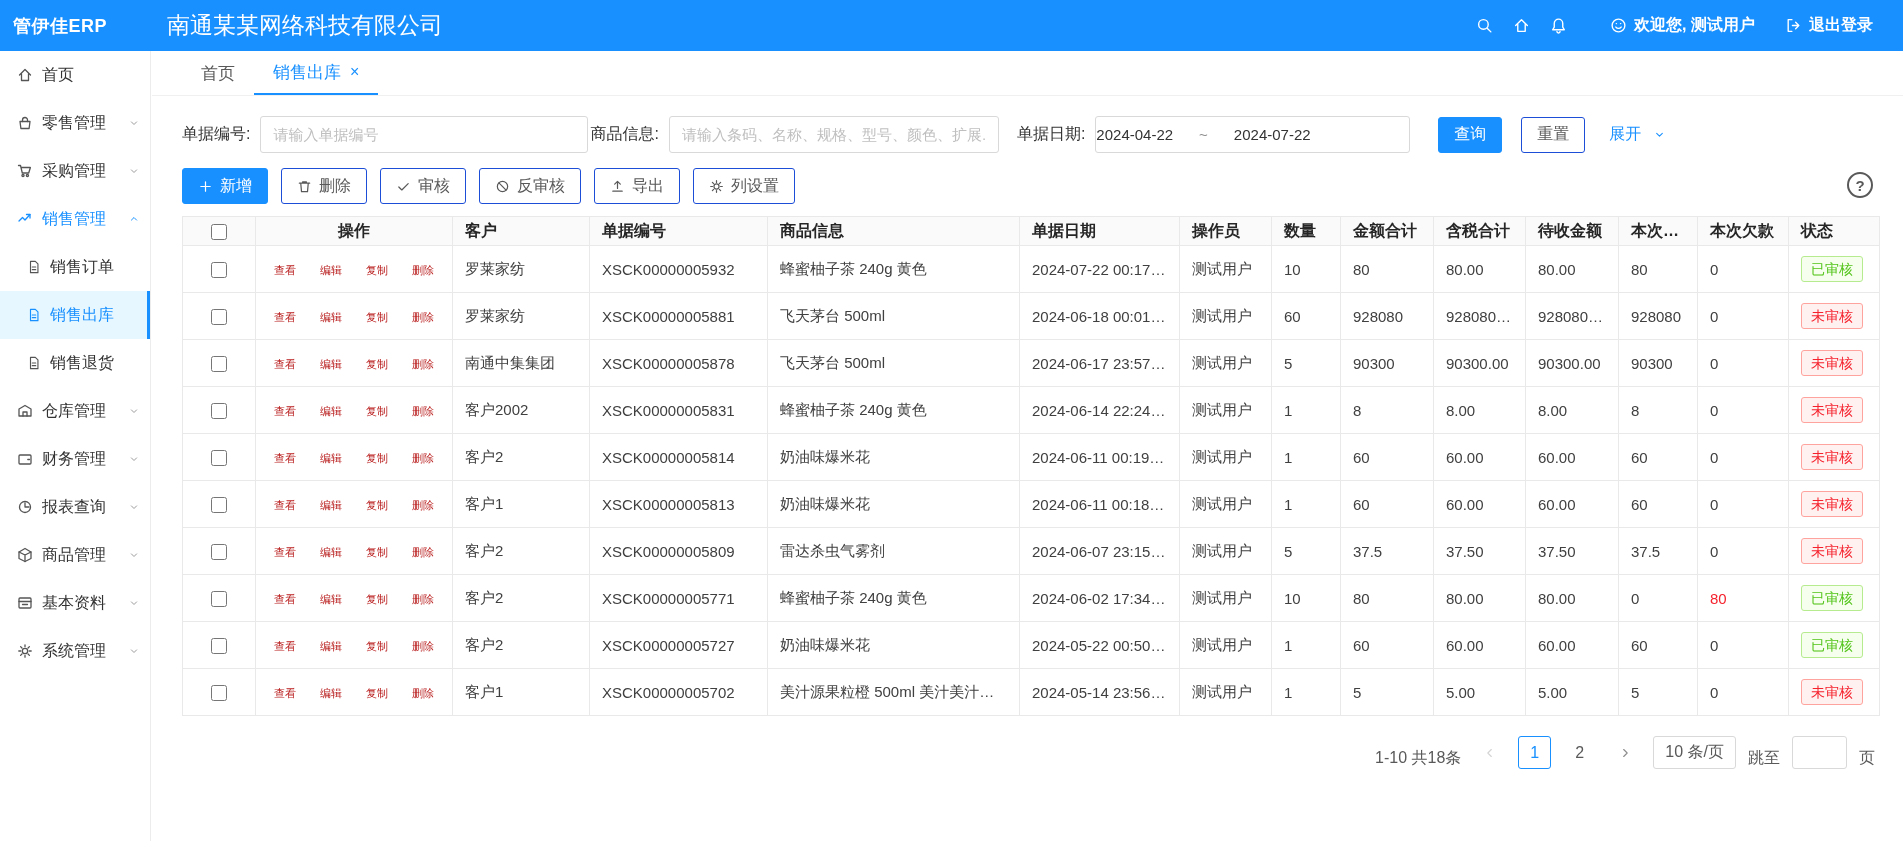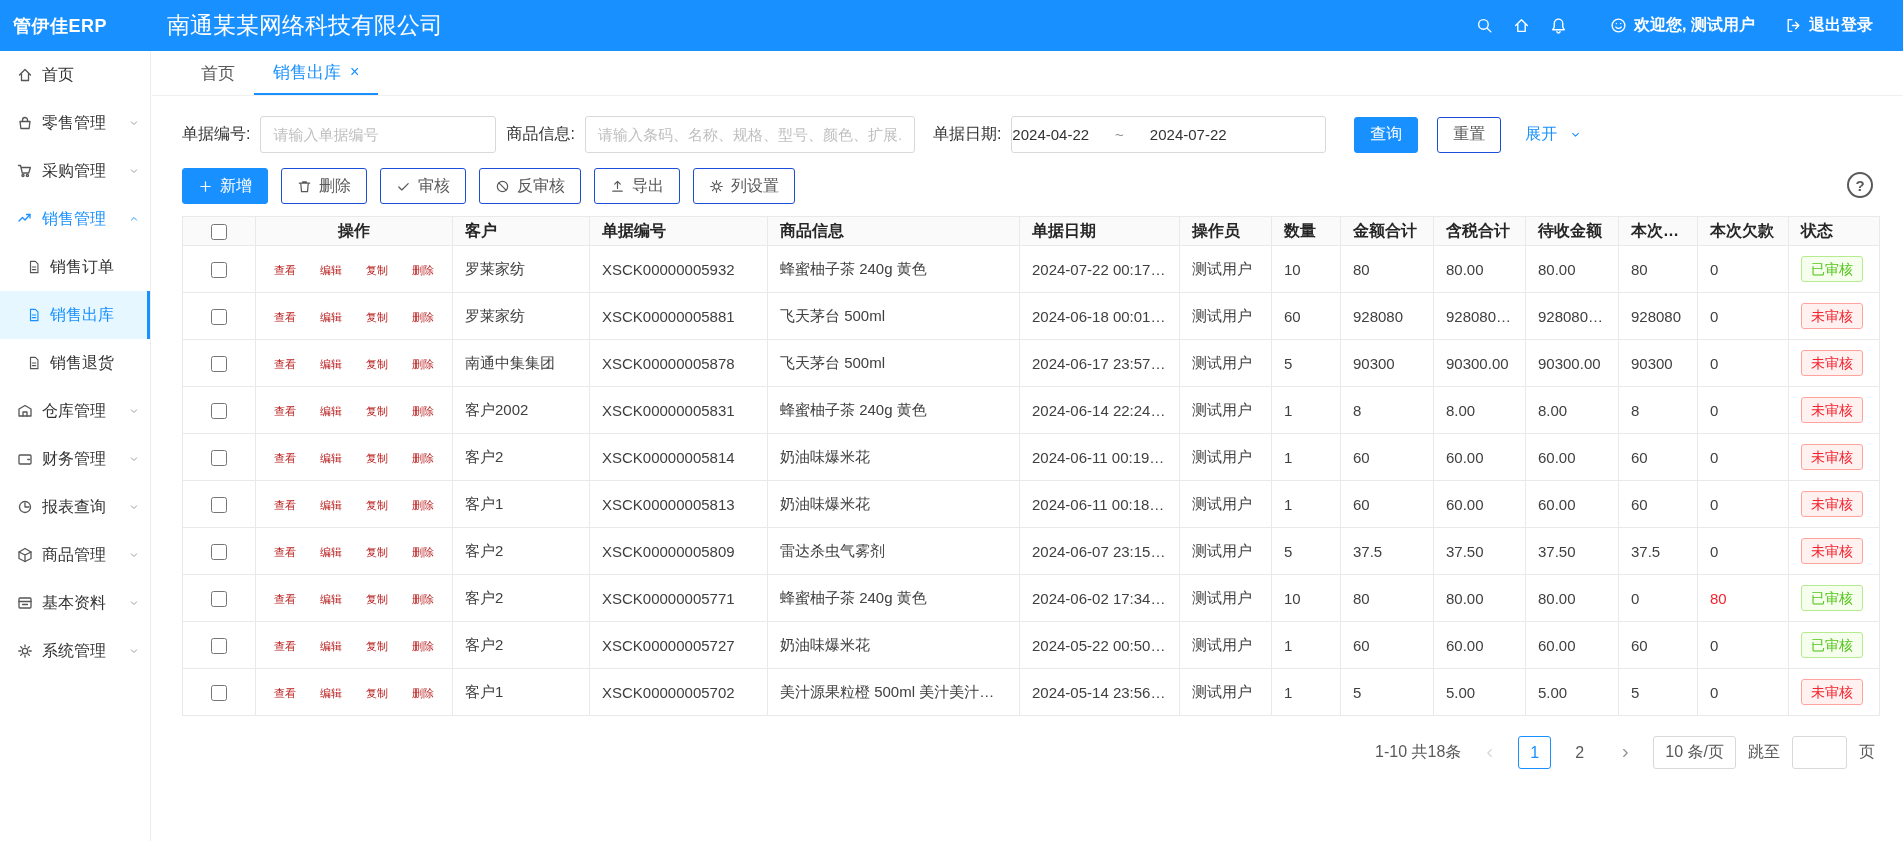--- a/index.html
+++ b/index.html
@@ -46,21 +46,21 @@
   .tab.active { color: #1890ff; border-bottom: 2px solid #1890ff; }
   .tab .close { font-size: 16px; line-height: 1; }
 
   .filter-row { display: flex; align-items: center; margin: 20px 28px 0 30px; }
   .flabel { font-size: 16px; color: #333; margin-right: 10px; white-space: nowrap; }
   .inp {
     height: 37px; border: 1px solid #d9d9d9; border-radius: 3px; padding: 0 12px;
     font-size: 15px; color: #333; outline: none; font-family: inherit; background: #fff;
   }
   .inp::placeholder { color: #bfbfbf; }
-  .inp-bill { width: 236px; margin-right: 10px; }
+  .inp-bill { width: 328px; margin-right: 2px; }
   .inp-product { width: 330px; margin-right: 18px; }
   .date-range {
     width: 315px; height: 37px; border: 1px solid #d9d9d9; border-radius: 3px;
     display: flex; align-items: center; gap: 26px;
     font-size: 15px; color: #333; margin-right: 28px; cursor: pointer; white-space: nowrap;
   }
   .date-range .sep { color: #8c8c8c; }
   .btn {
     height: 36px; border: 1px solid #1d4ed8; background: #fff; border-radius: 3px;
     padding: 0 15px; font-size: 16px; color: #595959; display: inline-flex;
@@ -89,21 +89,21 @@
   td { color: #404040; font-size: 15px; height: 47px; }
   th.center, td.center { text-align: center; padding: 0 4px; }
   input[type=checkbox] { width: 16px; height: 16px; cursor: pointer; vertical-align: middle; }
   .act { color: #b91c1c; text-decoration: none; cursor: pointer; margin: 0 12px; font-size: 11px; }
   .badge { display: inline-block; padding: 3px 9px; font-size: 14px; border-radius: 3px; line-height: 1.3; }
   .badge.ok { color: #52c41a; background: #f6ffed; border: 1px solid #b7eb8f; }
   .badge.no { color: #f5222d; background: #fff1f0; border: 1px solid #ffa39e; }
   .red { color: #f5222d; }
 
   .pagination {
-    display: flex; align-items: center; justify-content: flex-end; gap: 12px;
+    display: flex; align-items: flex-end; justify-content: flex-end; gap: 12px;
     margin: 20px 28px 0 0; font-size: 16px; color: #595959; padding-left: 25px;
   }
   .pg-item {
     min-width: 33px; height: 33px; display: inline-flex; align-items: center;
     justify-content: center; border-radius: 3px; cursor: pointer;
   }
   .pg-item.cur { border: 1px solid #1890ff; color: #1890ff; }
   .pg-arrow { color: #8c8c8c; } .pg-arrow .ic { width: 14px; height: 14px; }
   .pg-arrow.disabled { color: #d4d4d4; cursor: default; }
   .pg-size { height: 33px; border: 1px solid #d9d9d9; border-radius: 3px; padding: 0 11px; display: inline-flex; align-items: center; cursor: pointer; }

